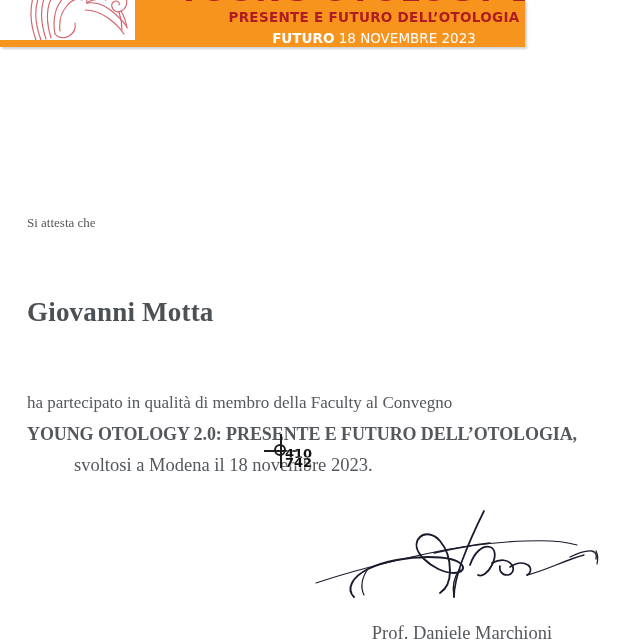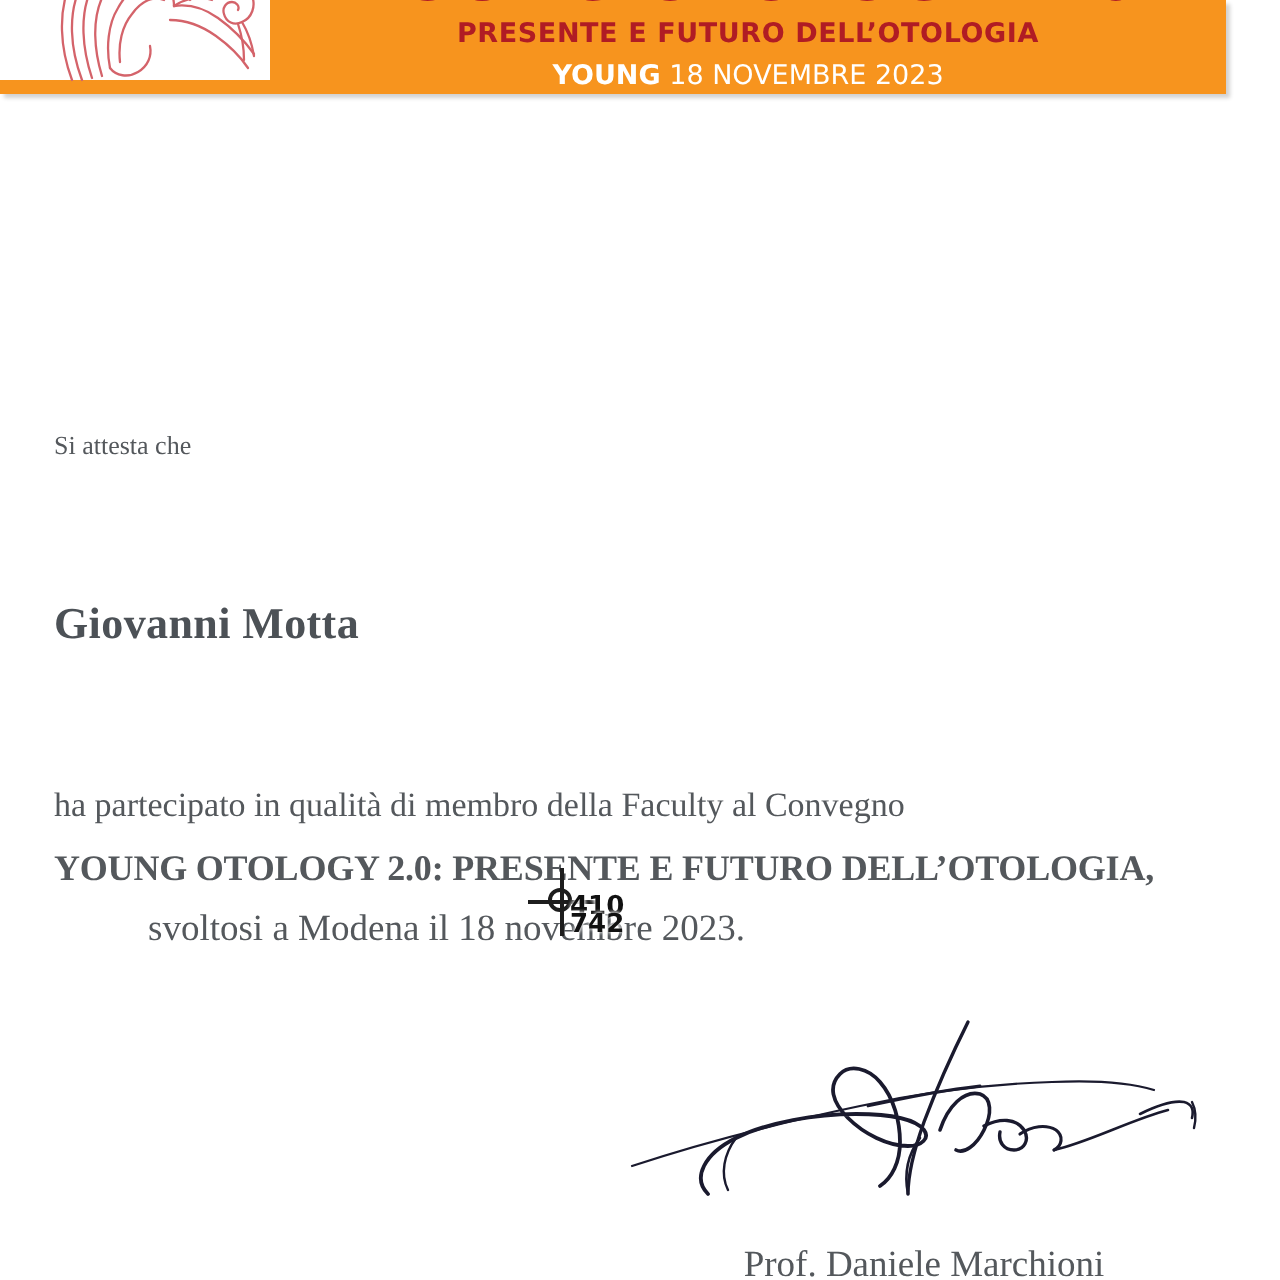--- a/index.html
+++ b/index.html
@@ -14,21 +14,21 @@
     overflow: hidden;
     font-family: "Liberation Serif", serif;
     background: #ffffff;
   }
 
   
   #header-banner {
     position: absolute;
     left: 0;
     top: 0;
-    width: 613px;
+    width: 525px;
     height: 47px;
     background: #F7941E;
     box-shadow: 2px 2px 2px rgba(0,0,0,0.18);
     overflow: hidden;
   }
   
   #logo-plate {
     position: absolute;
     left: 0;
     top: 0;
@@ -105,21 +105,21 @@
   }
   #attest-line {
     left: 27px;
     top: 210px;
     font-size: 13px;
     line-height: 26px;
   }
   #recipient-name {
     left: 27px;
     top: 294px;
-    font-size: 22px;
+    font-size: 27px;
     font-weight: 700;
     line-height: 36px;
     color: #4C5156;
     letter-spacing: 0.2px;
   }
   #role-line {
     left: 27px;
     top: 390px;
     font-size: 17px;
     line-height: 26px;
@@ -247,21 +247,21 @@
         <path d="M97 57 C100 62 102 68 103 74"></path>
         <path d="M95 58 C97 64 98 70 98 76"></path>
       </g>
     </svg>
   </div>
 
   <div id="header-text">
     <div id="event-title">YOUNG OTOLOGY 2.0</div>
     <div id="event-subtitle">PRESENTE E FUTURO DELL’OTOLOGIA</div>
     <div id="event-place-date">
-      <span id="event-place">YOUNG</span>
+      <span id="event-place">FUTURO</span>
       <span id="event-date">18 NOVEMBRE 2023</span>
     </div>
   </div>
 
 </div>
 
 <div class="cert-line" id="attest-line">Si attesta che</div>
 
 <div class="cert-line" id="recipient-name">Giovanni Motta</div>
 

